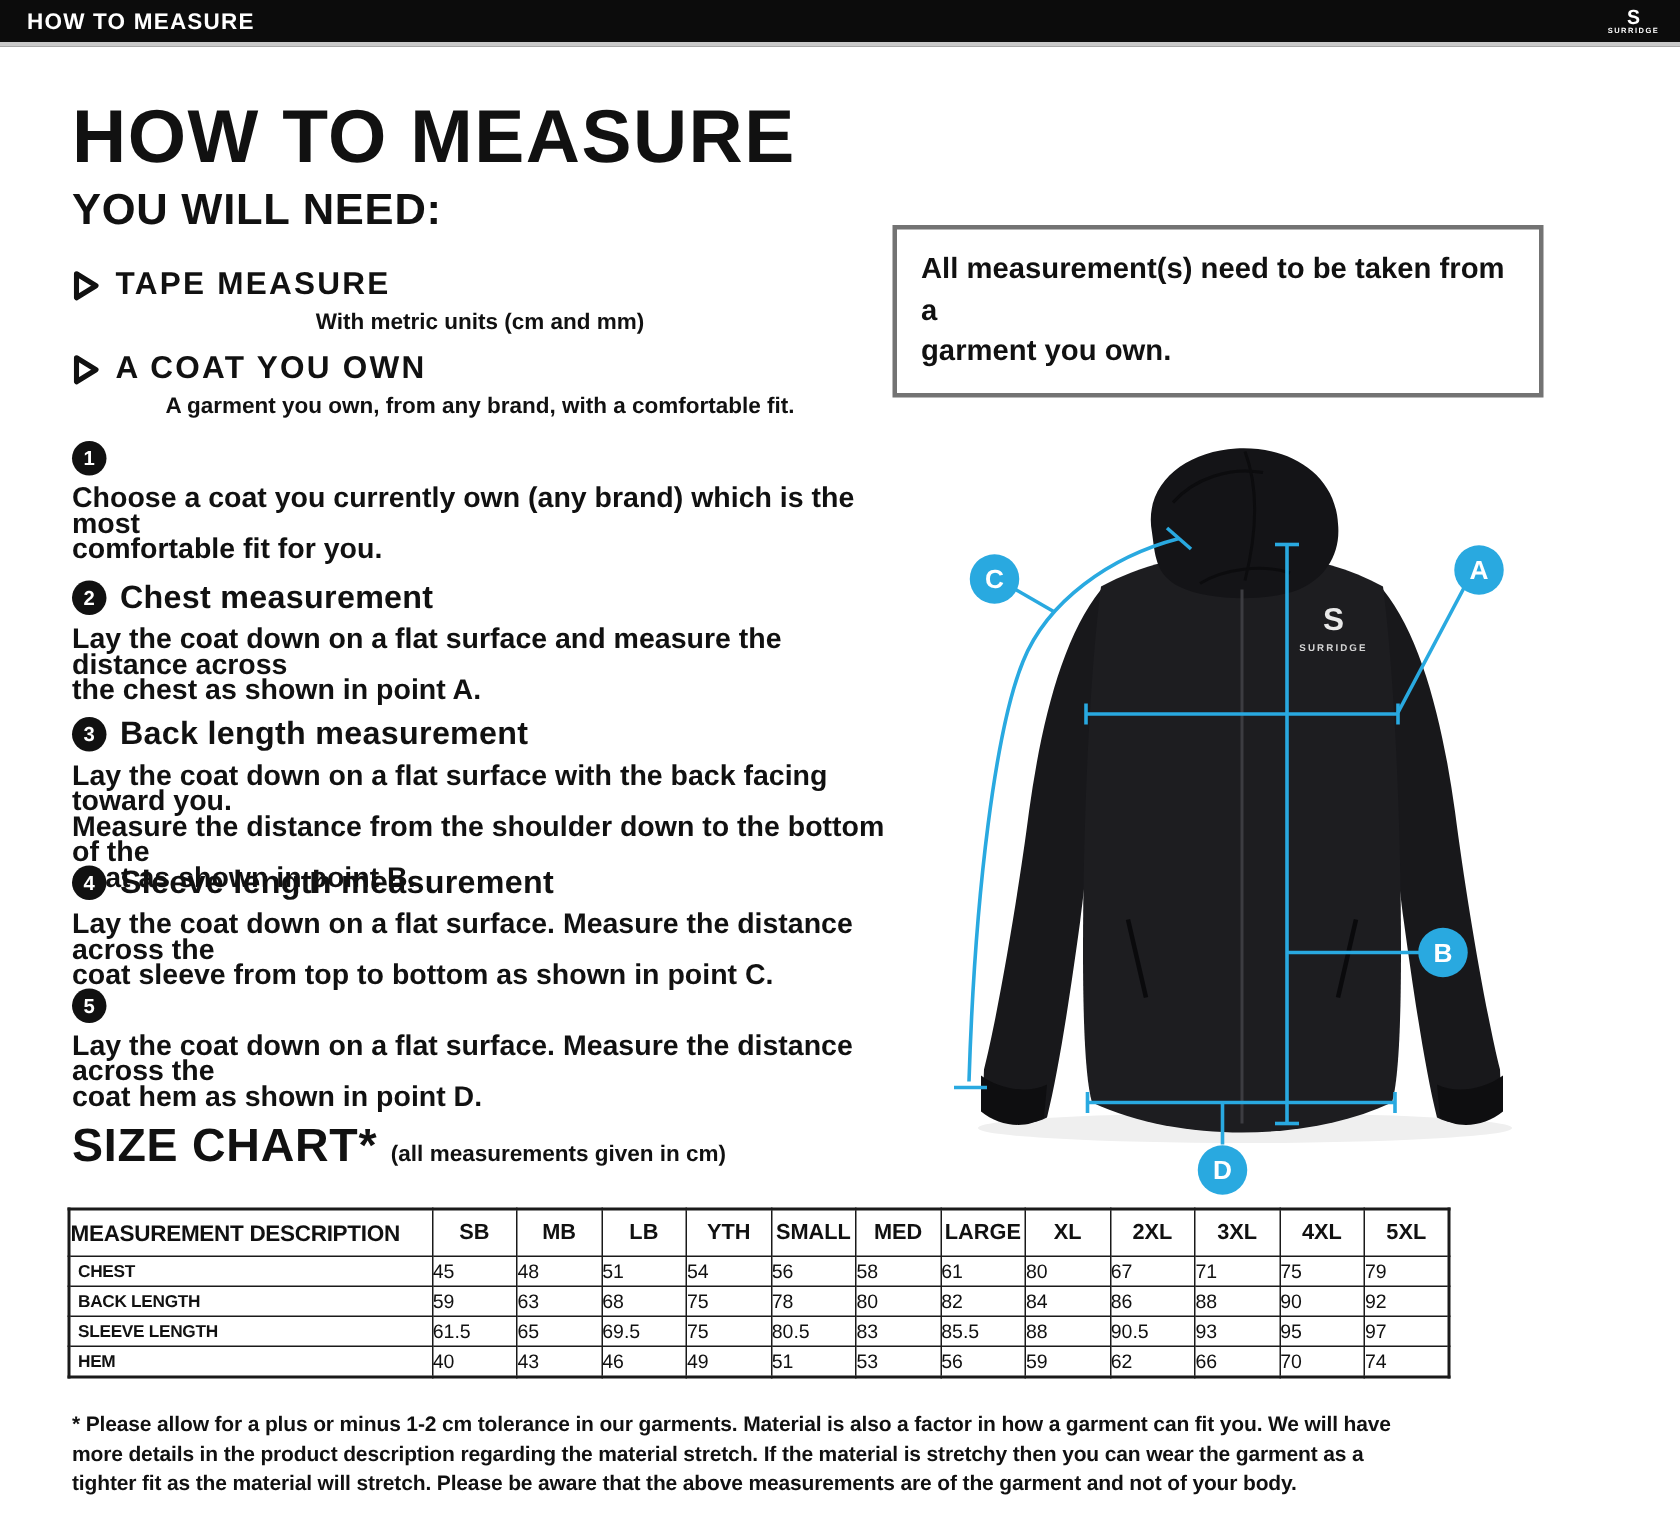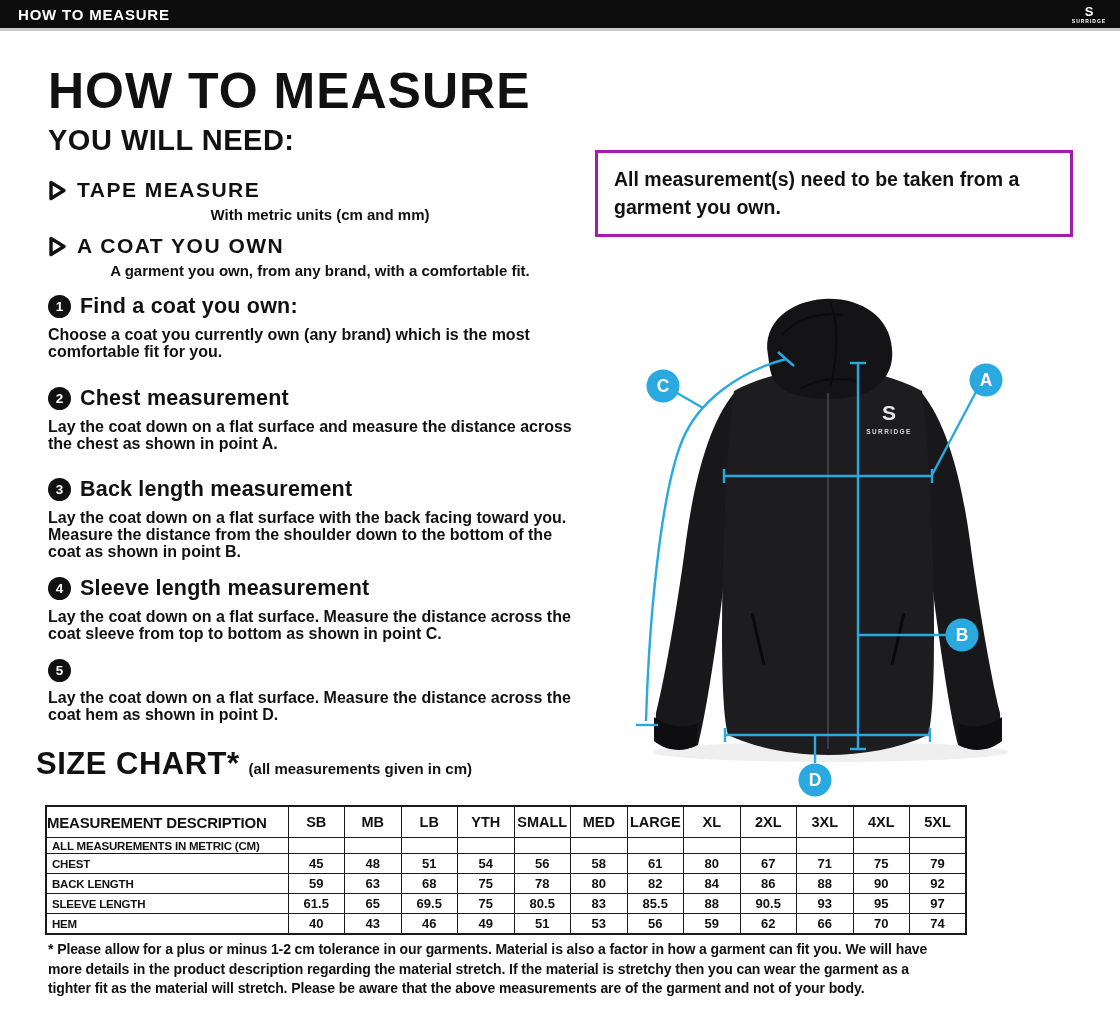--- a/index.html
+++ b/index.html
@@ -22,43 +22,43 @@
   .need{position:absolute;left:48px;width:540px;}
   .need-head{display:flex;align-items:center;gap:10px;}
   .need-title{font-size:21px;font-weight:bold;letter-spacing:1.5px;color:#111;}
   .need-desc{font-size:15px;font-weight:bold;margin-top:4px;margin-left:4px;color:#111;text-align:center;}
 
   .step{position:absolute;left:48px;width:545px;}
   .step-head{display:flex;align-items:center;gap:9px;}
   .step-badge{width:23px;height:23px;border-radius:50%;background:#111;color:#fff;
               display:flex;align-items:center;justify-content:center;font-size:13.5px;font-weight:bold;flex:0 0 auto;}
   .step-title{font-size:21.5px;font-weight:bold;color:#111;letter-spacing:.2px;}
-  .step-desc{font-size:16px;font-weight:bold;line-height:17px;margin-top:7px;color:#111;white-space:pre-line;}
-
-  
-  .notice{position:absolute;left:595px;top:150px;width:478px;box-sizing:border-box;border:3px solid #a21caf;
+  .step-desc{font-size:19px;font-weight:bold;line-height:17px;margin-top:7px;color:#111;white-space:pre-line;}
+
+  
+  .notice{position:absolute;left:595px;top:150px;width:434px;box-sizing:border-box;border:3px solid #737373;
           background:#fff;padding:13px 16px;}
   .notice-text{font-size:19.5px;font-weight:bold;line-height:1.42;color:#111;white-space:pre-line;}
 
   
   .diagram{position:absolute;left:600px;top:293px;width:480px;height:515px;}
 
   
-  .sc-head{position:absolute;left:36px;top:746px;display:flex;align-items:baseline;gap:9px;}
+  .sc-head{position:absolute;left:48px;top:746px;display:flex;align-items:baseline;gap:9px;}
   .sc-title{font-size:31px;font-weight:bold;letter-spacing:.5px;color:#111;}
   .sc-sub{font-size:15px;font-weight:bold;color:#111;}
 
   table.sc{position:absolute;left:45px;top:805px;width:920px;border-collapse:collapse;table-layout:fixed;
            border:2.5px solid #1a1a1a;background:#fff;padding-left:12px;}
   table.sc th, table.sc td{border:1.6px solid #1a1a1a;padding:0;color:#111;}
   .r-head th{height:30px;font-size:14.5px;}
   th.desc-col{text-align:left;padding-left:6px;font-size:15px;letter-spacing:-.2px;}
   .r-metric td{height:15px;font-size:11.5px;font-weight:bold;}
   .r-metric td:first-child{padding-left:5px;letter-spacing:-.2px;}
-  .r-data td{height:19px;font-size:13px;text-align:center;font-weight:bold;}
+  .r-data td{height:19px;font-size:13px;text-align:left;font-weight:normal;}
   .r-data td.rowlabel{text-align:left;padding-left:5px;font-size:11.5px;font-weight:bold;letter-spacing:-.2px;}
 
   
   .footnote{position:absolute;left:48px;top:940px;width:1046px;font-size:14px;font-weight:bold;
             line-height:1.4;color:#111;white-space:pre-line;letter-spacing:-.1px;}
 </style>
 </head>
 <body>
 
 <div id="page">
@@ -100,21 +100,20 @@
     <div class="notice-text">All measurement(s) need to be taken from a
 garment you own.</div>
   </div>
 
   <div id="steps-root">
   <div class="step" style="top: 294px;">
     <div class="step-head">
       <span class="step-badge">
         <span>1</span>
       </span>
-      <span class="step-title">Find a coat you own:</span>
     </div>
     <div class="step-desc">Choose a coat you currently own (any brand) which is the most
 comfortable fit for you.</div>
   </div>
 
   <div class="step" style="top: 386px;">
     <div class="step-head">
       <span class="step-badge">
         <span>2</span>
       </span>
@@ -270,35 +269,20 @@
           <th>MED</th>
           <th>LARGE</th>
           <th>XL</th>
           <th>2XL</th>
           <th>3XL</th>
           <th>4XL</th>
           <th>5XL</th>
         </tr>
       </thead>
     <tbody id="sc-body">
-        <tr class="r-metric">
-          <td>ALL MEASUREMENTS IN METRIC (CM)</td>
-          <td></td>
-          <td></td>
-          <td></td>
-          <td></td>
-          <td></td>
-          <td></td>
-          <td></td>
-          <td></td>
-          <td></td>
-          <td></td>
-          <td></td>
-          <td></td>
-        </tr>
         <tr class="r-data">
           <td class="rowlabel">CHEST</td>
           <td>45</td>
           <td>48</td>
           <td>51</td>
           <td>54</td>
           <td>56</td>
           <td>58</td>
           <td>61</td>
           <td>80</td>

